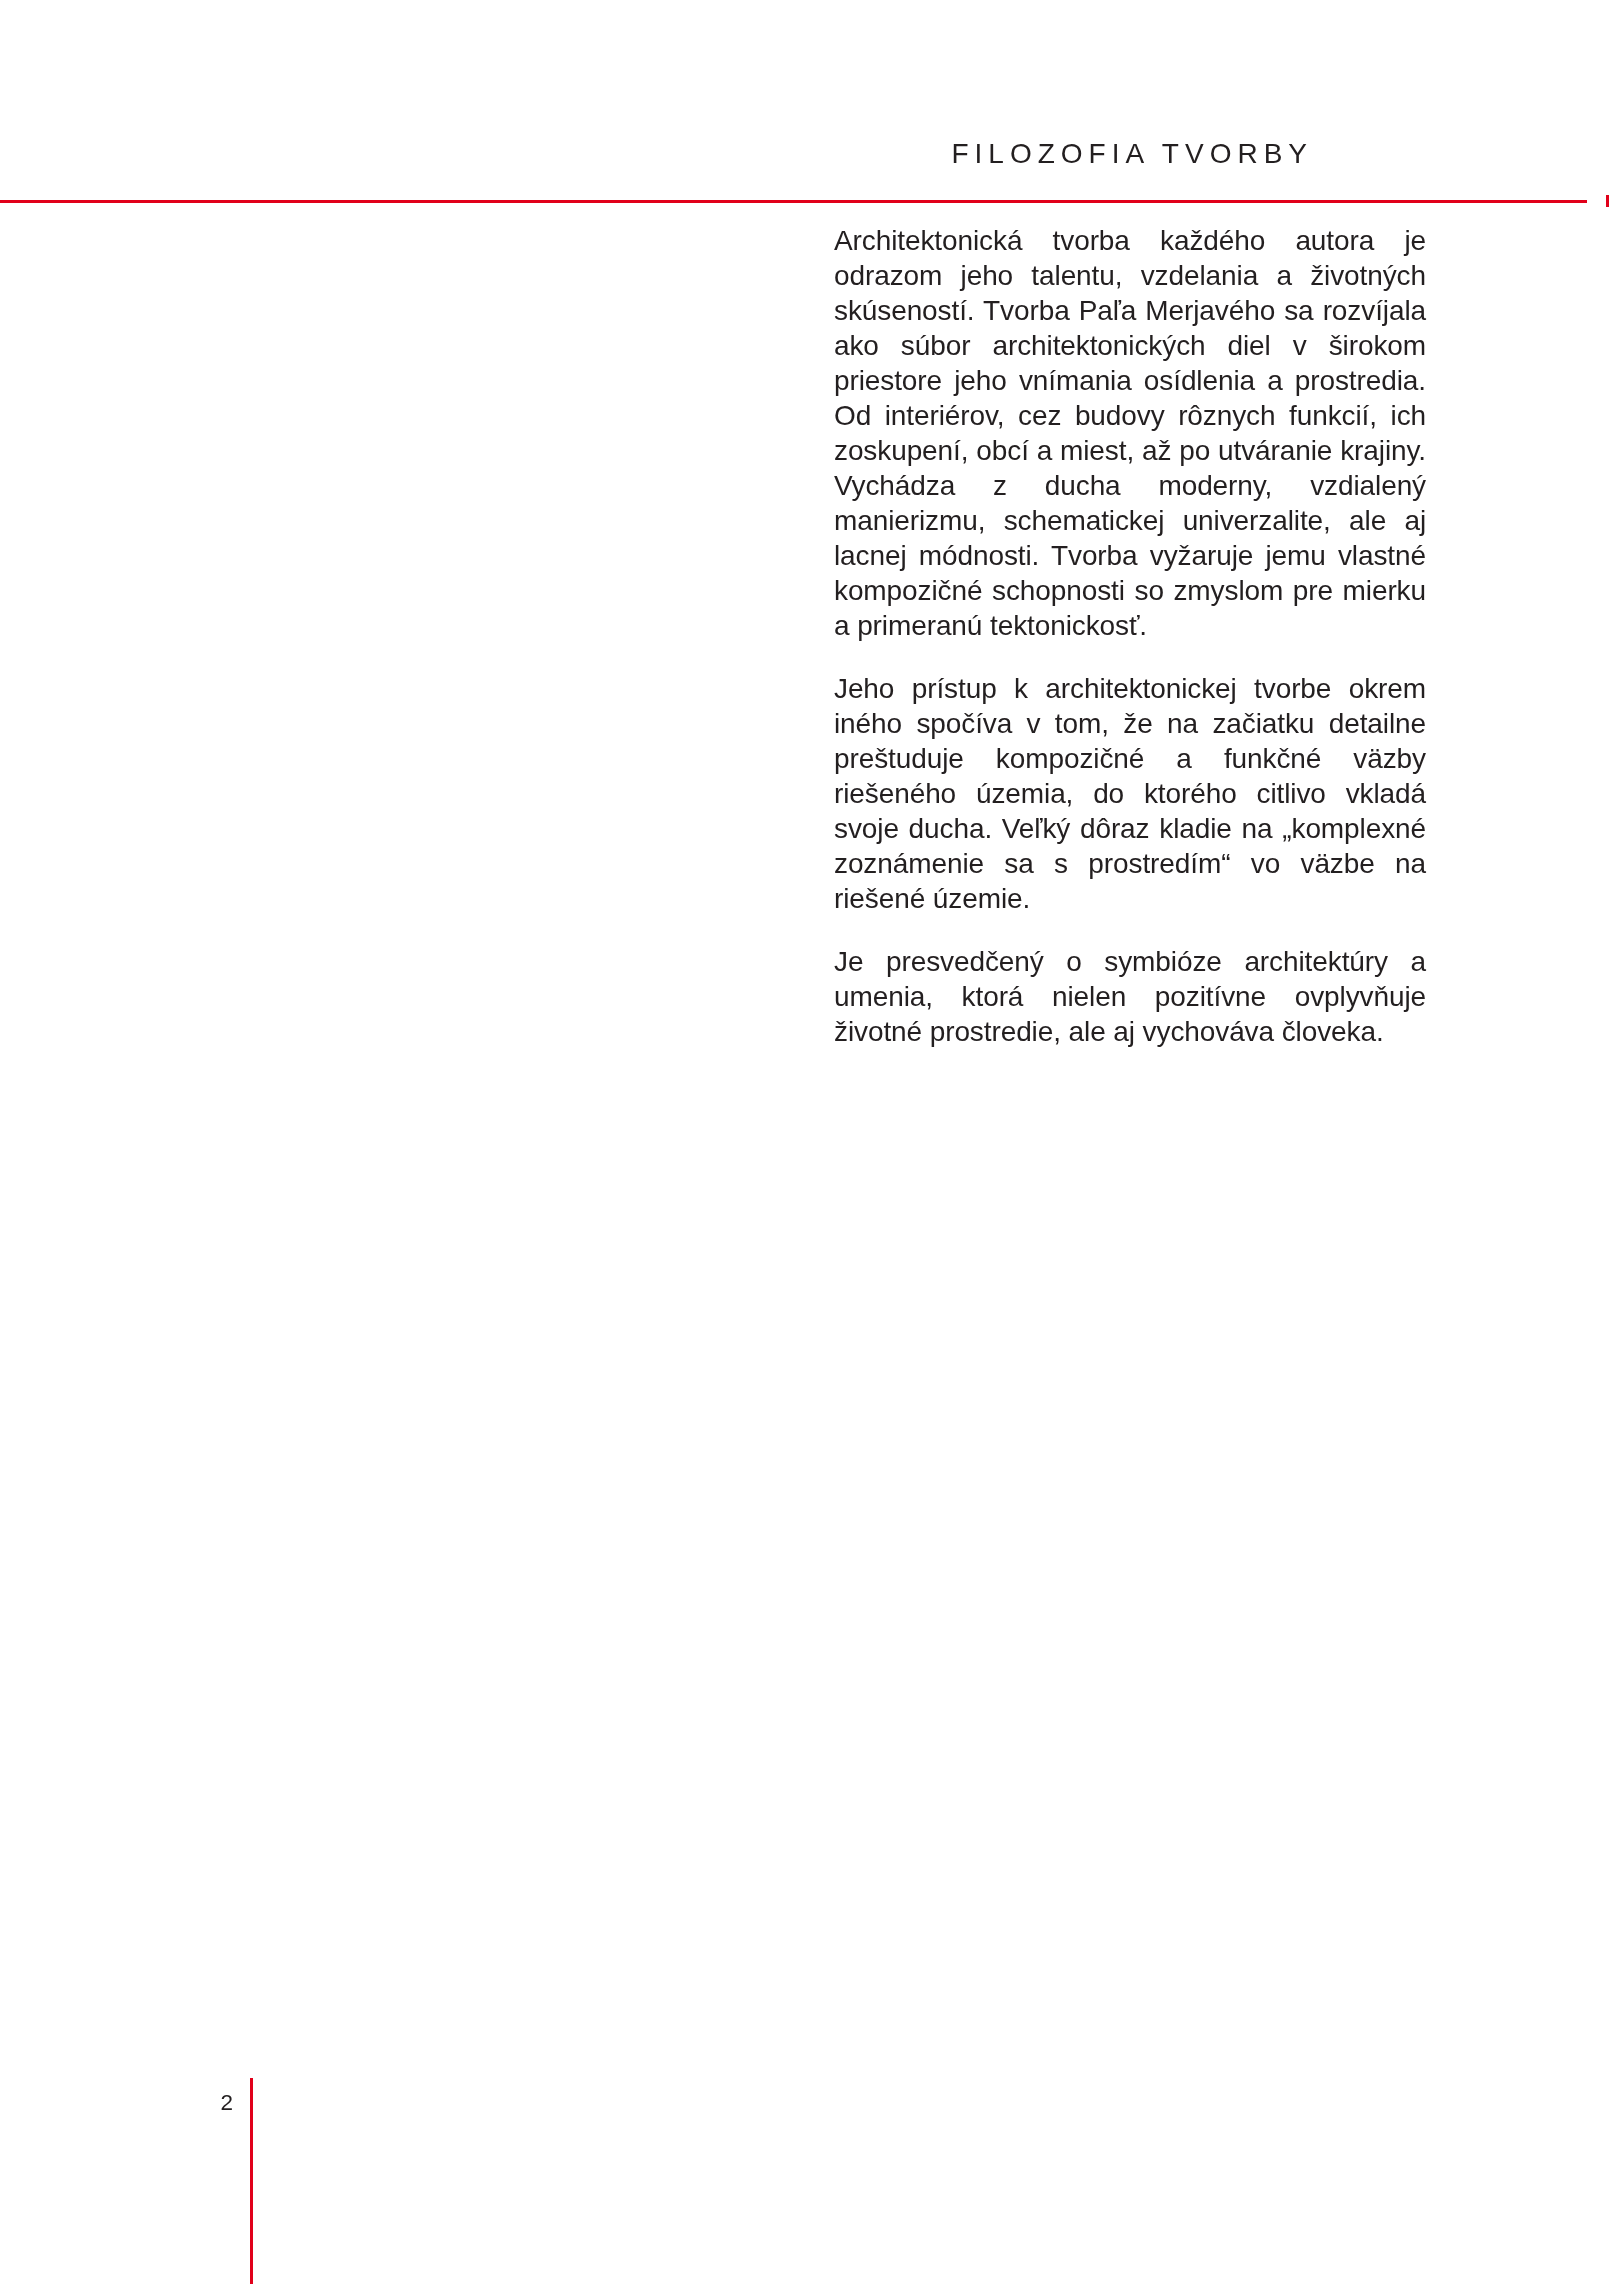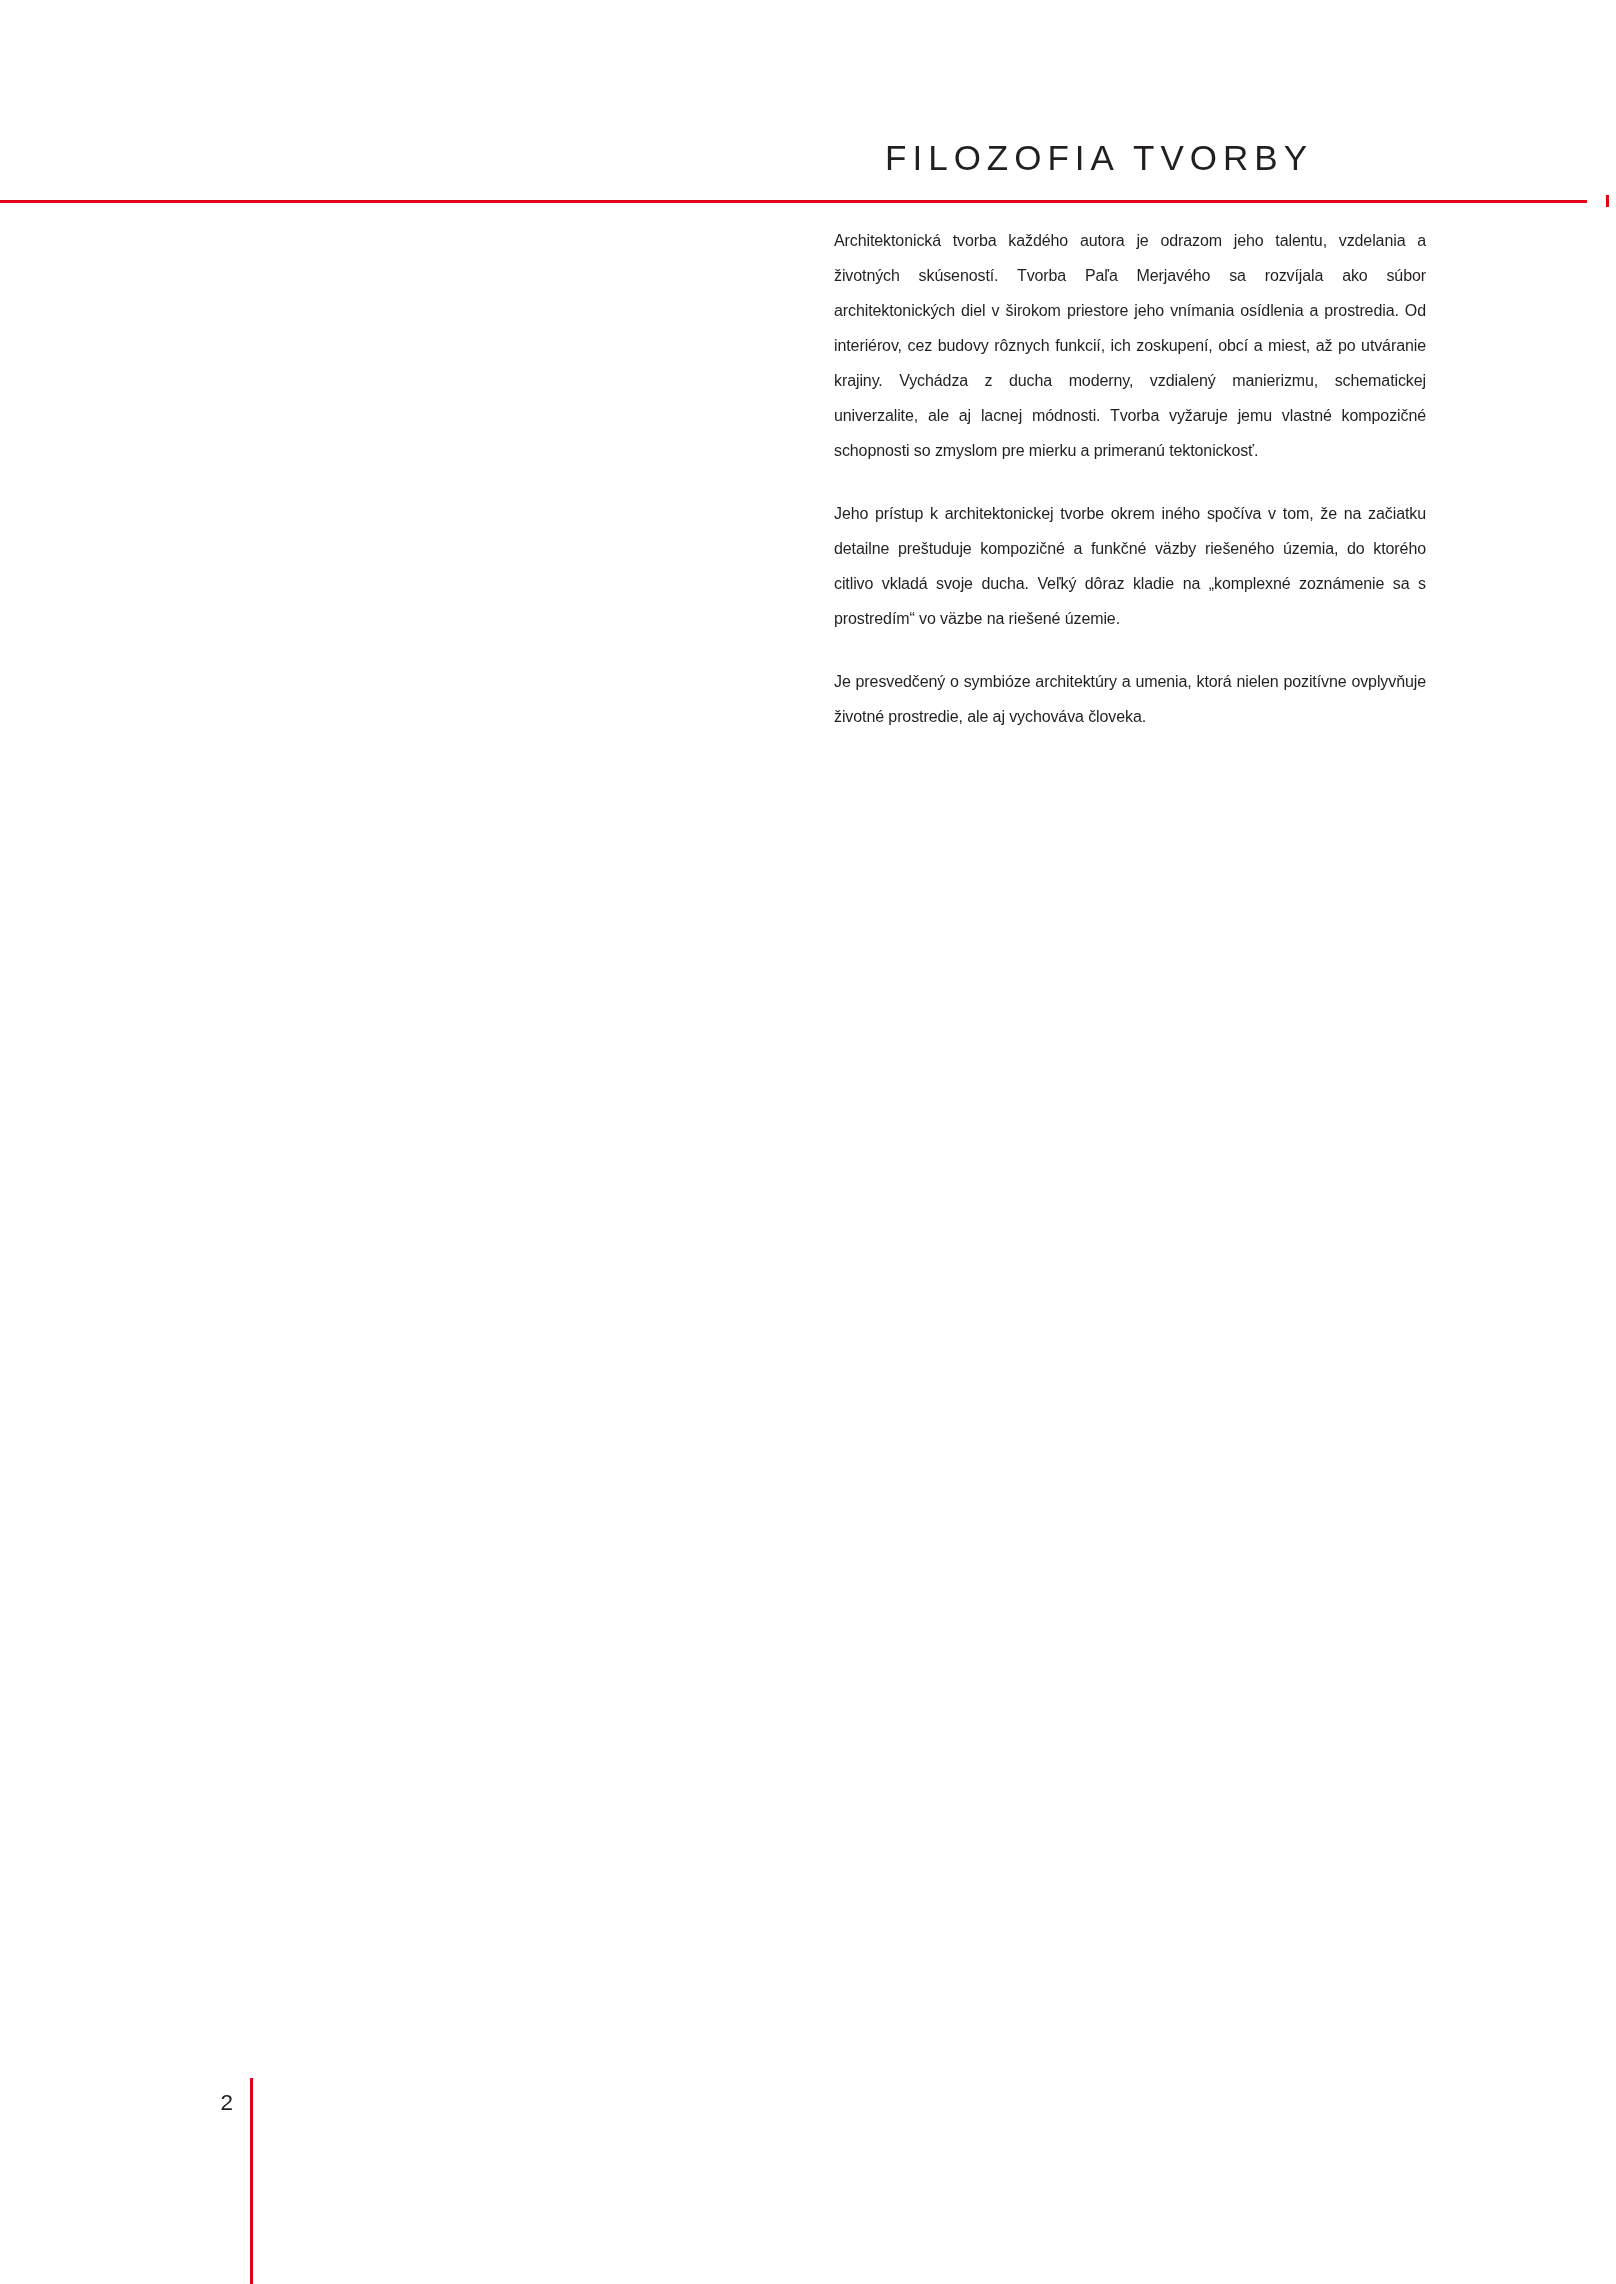--- a/index.html
+++ b/index.html
@@ -17,21 +17,21 @@
   }
 
   
   .header-title {
     position: absolute;
     left: 0;
     top: 138px;
     width: 1313px;
     text-align: right;
     font-family: "Liberation Sans", sans-serif;
-    font-size: 35px;
+    font-size: 28px;
     letter-spacing: 6px;
     color: #231f20;
     font-weight: 400;
   }
   .header-rule {
     position: absolute;
     left: 0;
     top: 200px;
     width: 1617px;
     height: 2.6px;
@@ -56,21 +56,21 @@
 
   
   .text-column {
     position: absolute;
     left: 834px;
     top: 223px;
     width: 592px;
   }
   .para {
     font-family: "Liberation Sans", sans-serif;
-    font-size: 16px;
+    font-size: 28px;
     line-height: 35px;
     color: #231f20;
     text-align: justify;
     margin: 0 0 28px 0;
     letter-spacing: -0.1px;
     -webkit-hyphens: manual;
     hyphens: manual;
   }
   .para:last-child {
     margin-bottom: 0;

